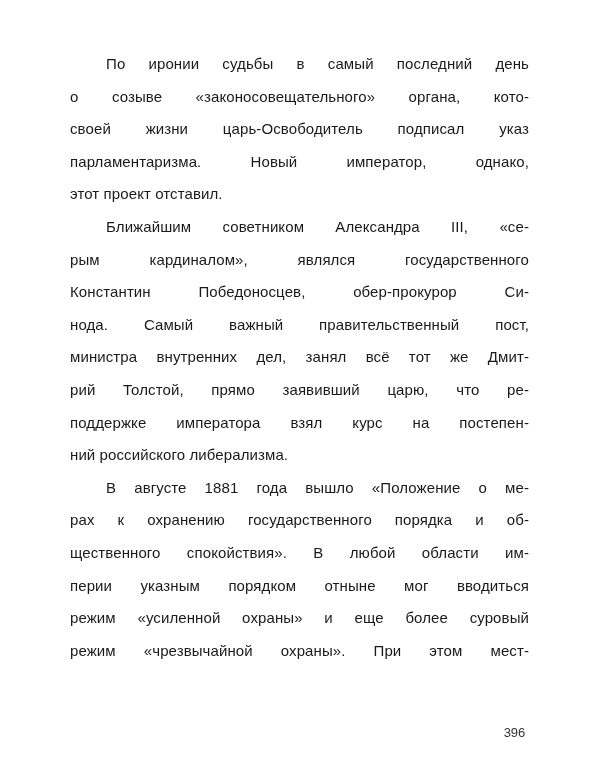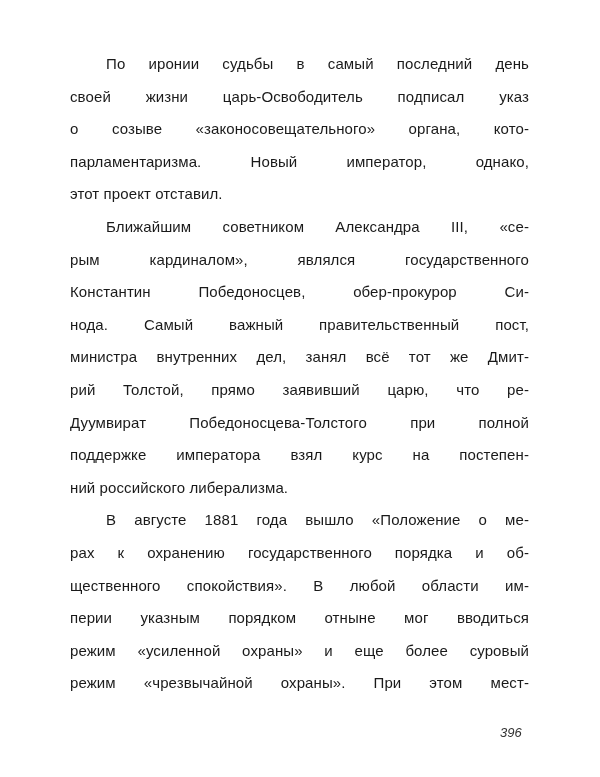--- a/index.html
+++ b/index.html
@@ -38,47 +38,45 @@
       padding-left: 36px;
     }
     .bold {
       font-weight: normal;
     }
     .page-number {
       position: absolute;
       left: 500px;
       top: 725px;
       width: 29px;
-      text-align: left;
+      text-align: center;
       font-size: 13px;
       color: #333333;
-      font-style: italic;
     }
   </style>
 </head>
 <body>
 
 <div class="page">
 
   <div>
     <span class="line indent">По иронии судьбы в самый последний день</span>
+    <span class="line">о созыве «законосовещательного» органа, кото-</span>
     <span class="line">своей жизни царь-Освободитель подписал указ</span>
-    <span class="line">о созыве «законосовещательного» органа, кото-</span>
     <span class="line">парламентаризма. Новый император, однако,</span>
     <span class="line last">этот проект отставил.</span>
   </div>
 
   <div>
     <span class="line indent">Ближайшим советником Александра III, «се-</span>
     <span class="line">рым кардиналом», являлся государственного</span>
     <span class="line"><span class="bold">Константин Победоносцев</span><span>, обер-прокурор Си-</span></span>
     <span class="line">нода. Самый важный правительственный пост,</span>
     <span class="line">министра внутренних дел, занял всё тот же Дмит-</span>
     <span class="line">рий Толстой, прямо заявивший царю, что ре-</span>
-    <span class="line">Дуумвират Победоносцева-Толстого при полной</span>
     <span class="line">поддержке императора взял курс на постепен-</span>
     <span class="line last">ний российского либерализма.</span>
   </div>
 
   <div>
     <span class="line indent">В августе 1881 года вышло «Положение о ме-</span>
     <span class="line">рах к охранению государственного порядка и об-</span>
     <span class="line">щественного спокойствия». В любой области им-</span>
     <span class="line">перии указным порядком отныне мог вводиться</span>
     <span class="line">режим «усиленной охраны» и еще более суровый</span>

